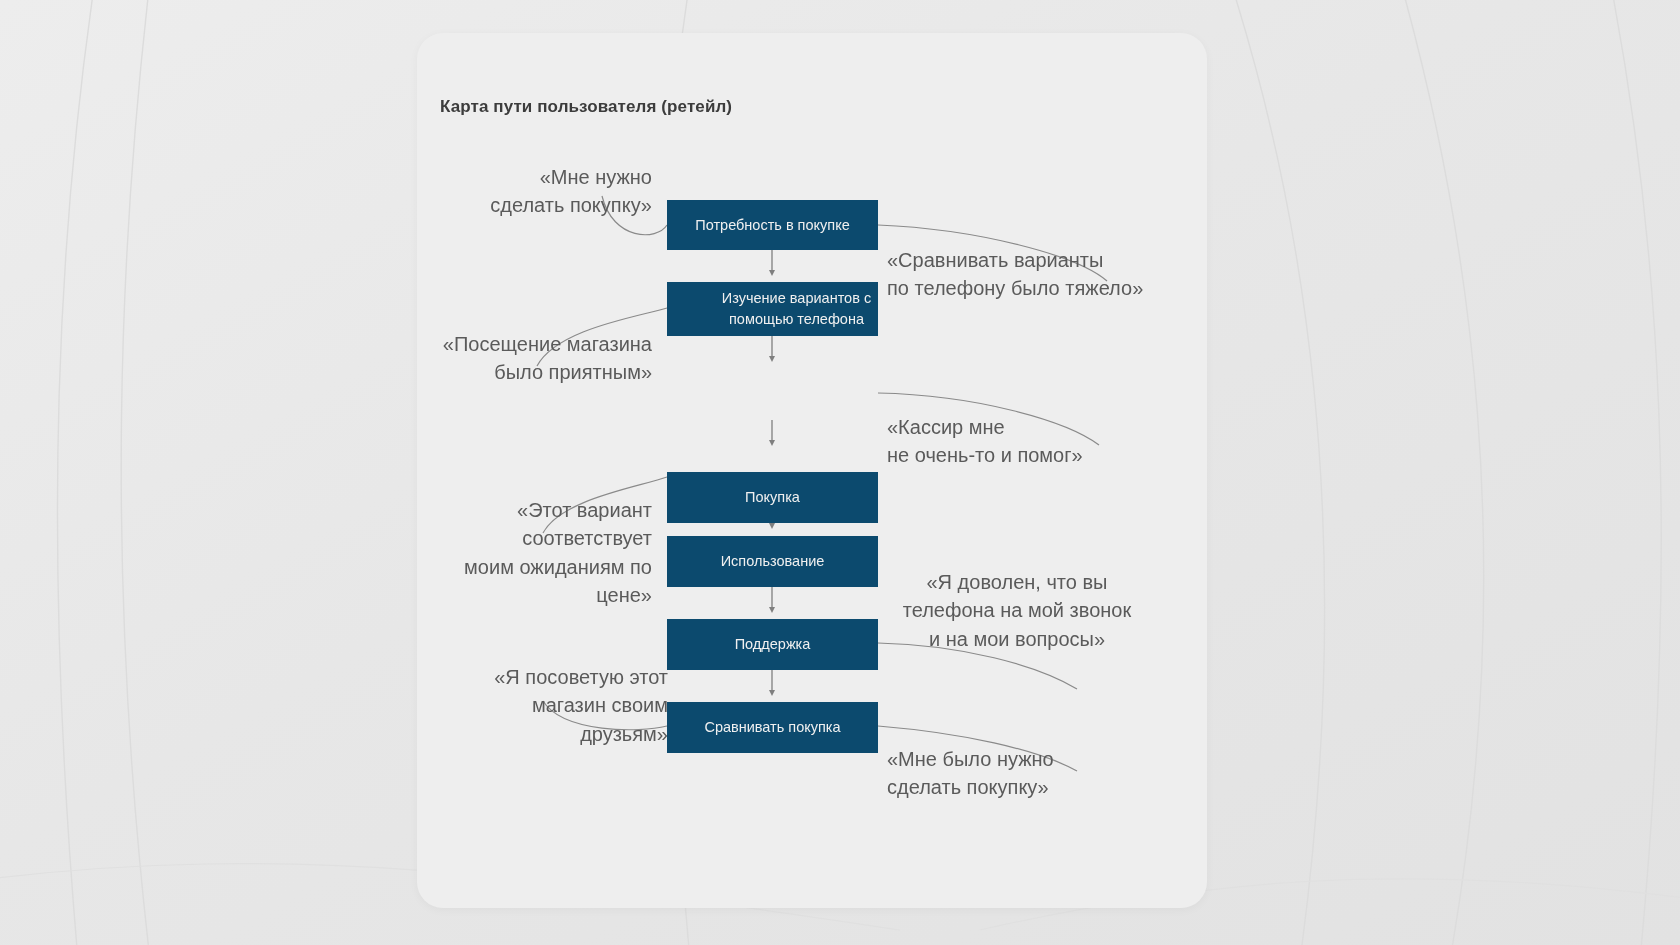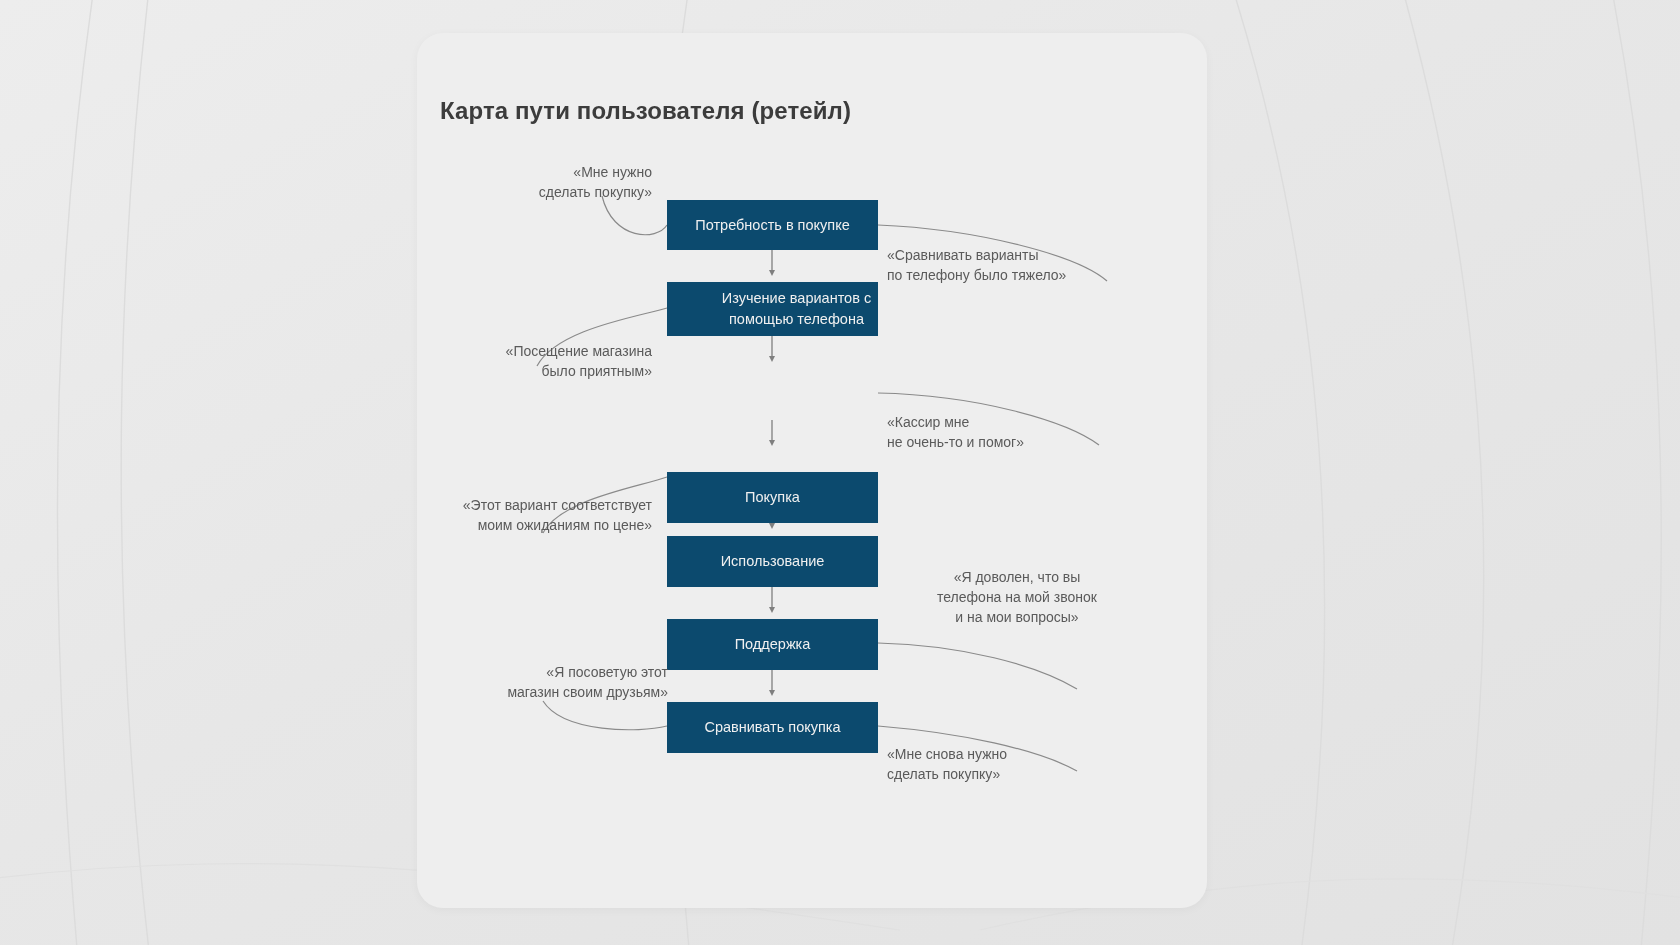--- a/index.html
+++ b/index.html
@@ -13,36 +13,36 @@
   #card{
     position:absolute;
     left:417px;top:33px;width:790px;height:875px;
     background:#eeeeee;
     border-radius:26px;
     box-shadow:0 2px 10px rgba(0,0,0,0.04);
     overflow:hidden;
   }
   #card-title{
     position:absolute;left:23px;top:64px;
-    font-size:24px;font-weight:bold;color:#3c3c3c;
+    font-size:17px;font-weight:bold;color:#3c3c3c;
     letter-spacing:.1px;white-space:nowrap;
   }
   #diagram{position:absolute;left:0;top:0;width:790px;height:875px;}
   .node{
     position:absolute;
     background:#0c4a6e;
     color:#f0f0f0;
     font-size:14.5px;
     display:flex;align-items:center;justify-content:center;
     text-align:center;line-height:1.42;
     box-sizing:border-box;
   }
   .note{
     position:absolute;
-    font-size:14px;
+    font-size:20px;
     color:#5a5a5a;
     line-height:1.42;
     white-space:pre-line;
   }
   .note.r{text-align:right;}
   .note.l{text-align:left;}
 </style>
 </head>
 <body>
 
@@ -134,32 +134,32 @@
   <div class="node" style="left:250px;top:669px;width:211px;height:51px;">
     <span>Сравнивать покупка</span>
   </div>
 
   <div class="note r" style="left:20px;top:130px;width:215px;">«Мне нужно
 сделать покупку»</div>
 
   <div class="note l" style="left:470px;top:213px;width:260px;">«Сравнивать варианты
 по телефону было тяжело»</div>
 
-  <div class="note r" style="left:20px;top:297px;width:215px;margin-top:12px;">«Посещение магазина
+  <div class="note r" style="left:20px;top:297px;width:215px;">«Посещение магазина
 было приятным»</div>
 
   <div class="note r" style="left:-5px;top:463px;width:240px;">«Этот вариант соответствует
 моим ожиданиям по цене»</div>
 
   <div class="note l" style="left:470px;top:380px;width:260px;">«Кассир мне
 не очень-то и помог»</div>
 
   <div class="note l" style="left:470px;top:535px;width:260px;text-align:center;">«Я доволен, что вы
 телефона на мой звонок
 и на мои вопросы»</div>
 
   <div class="note r" style="left:36px;top:630px;width:215px;">«Я посоветую этот
 магазин своим друзьям»</div>
 
-  <div class="note l" style="left:470px;top:712px;width:260px;">«Мне снова нужно
+  <div class="note l" style="left:470px;top:712px;width:260px;">«Мне было нужно
 сделать покупку»</div>
 
 </div>
 
 </body></html>

